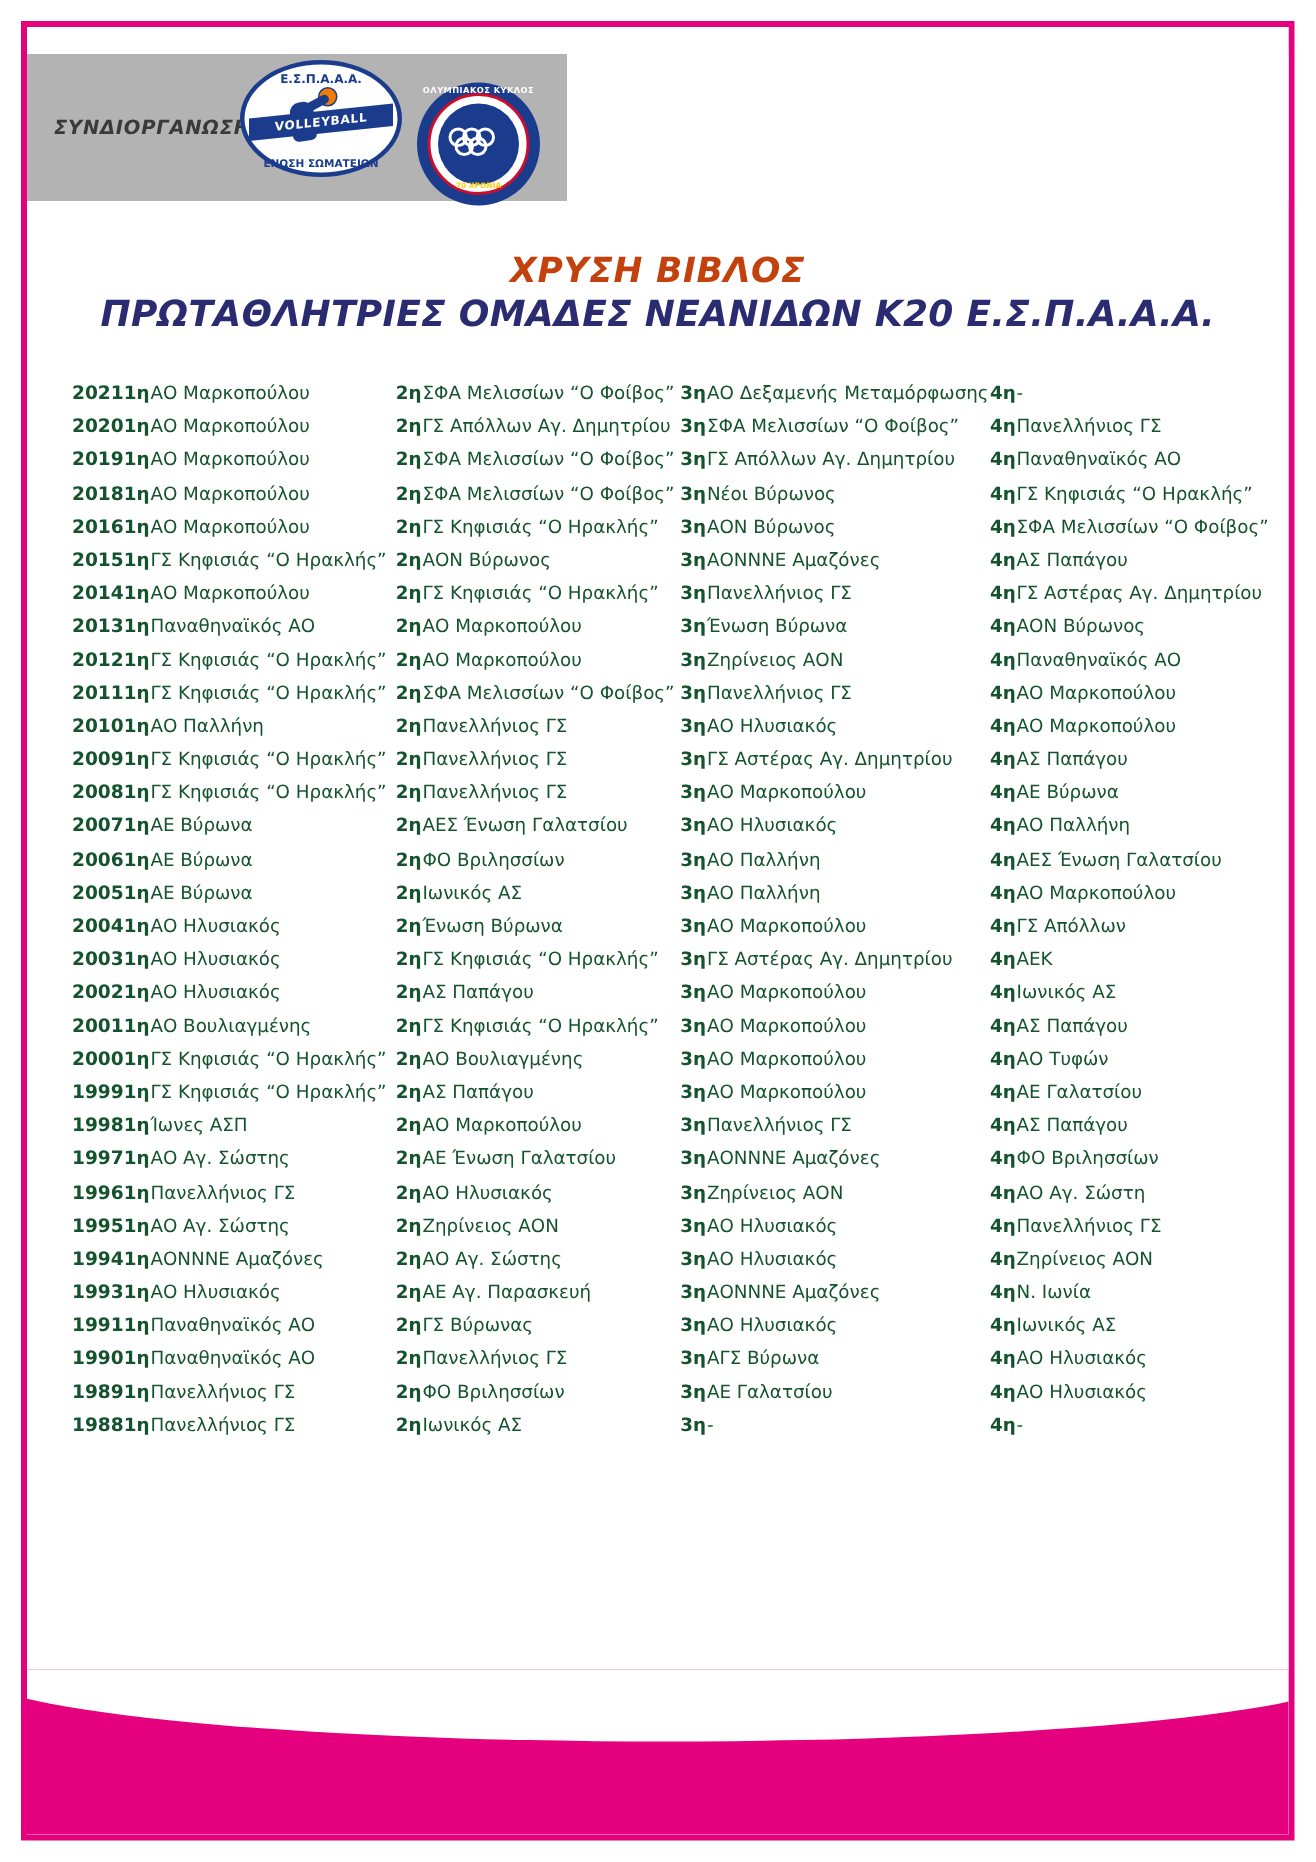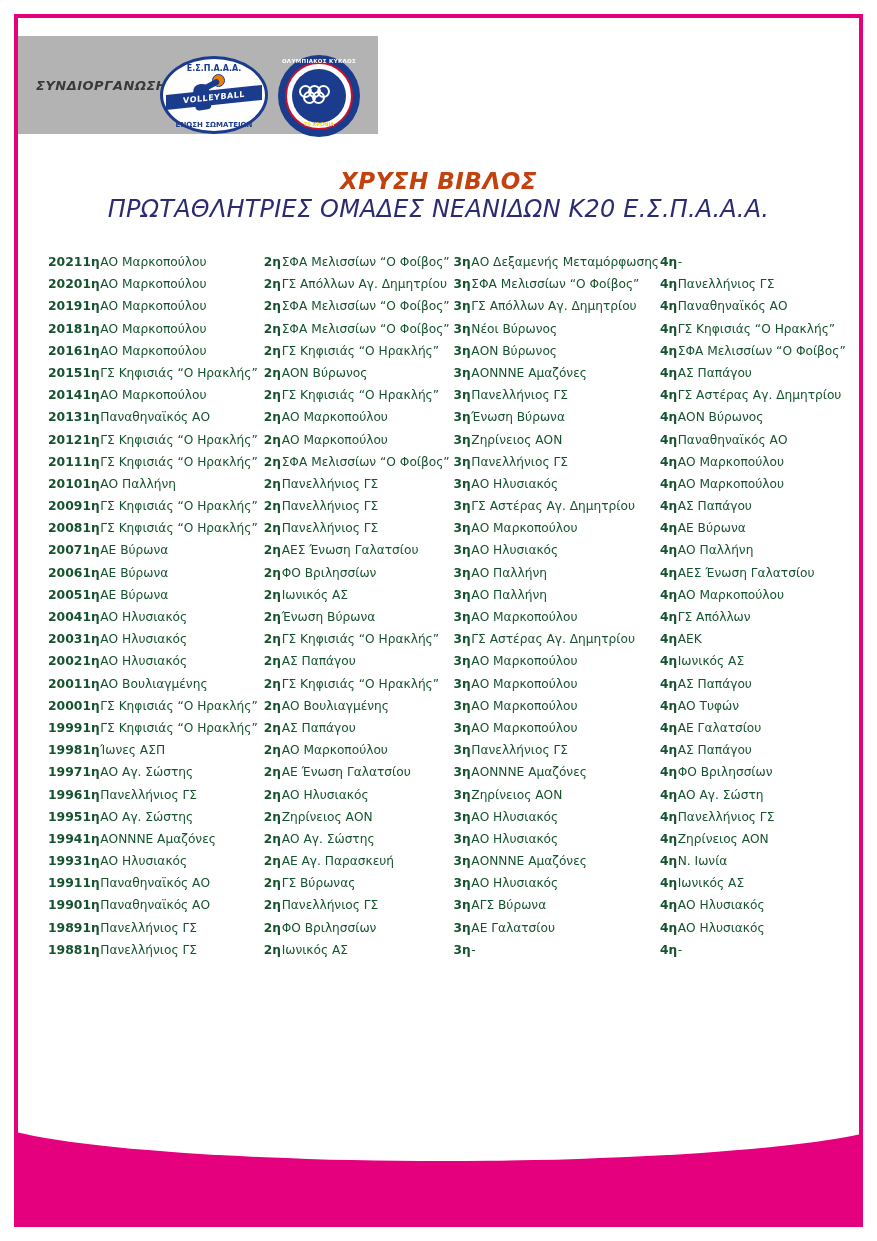--- a/index.html
+++ b/index.html
@@ -60,21 +60,21 @@
     font-weight: bold;
     font-style: italic;
     letter-spacing: 0.5px;
     color: #3a3a3a;
     white-space: nowrap;
   }
   
   .logo1 {
     position: absolute;
     left: 160px;
-    top: 56px;
+    top: 40px;
     width: 108px;
     height: 78px;
   }
   .logo1 .oval {
     position: absolute;
     left: 0; top: 0;
     width: 108px; height: 78px;
     border-radius: 50%;
     background: #ffffff;
     border: 3px solid #1b3c8c;
@@ -224,21 +224,21 @@
   .title1 {
     font-size: 23px;
     font-weight: bold;
     color: #c2410c;
     letter-spacing: 0.5px;
     font-style: italic;
     line-height: 1.15;
   }
   .title2 {
     font-size: 24px;
-    font-weight: normal;
+    font-weight: bold;
     color: #2b2b72;
     letter-spacing: 0.2px;
     font-style: italic;
     line-height: 1.3;
   }
   
   .table-wrap {
     position: absolute;
     left: 48px;
     top: 254px;

